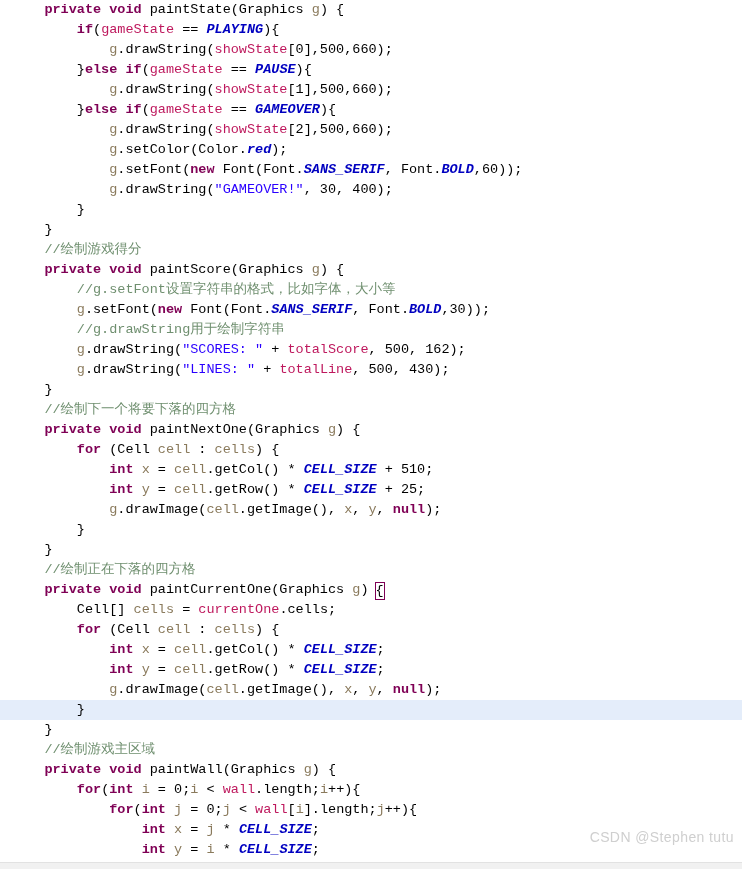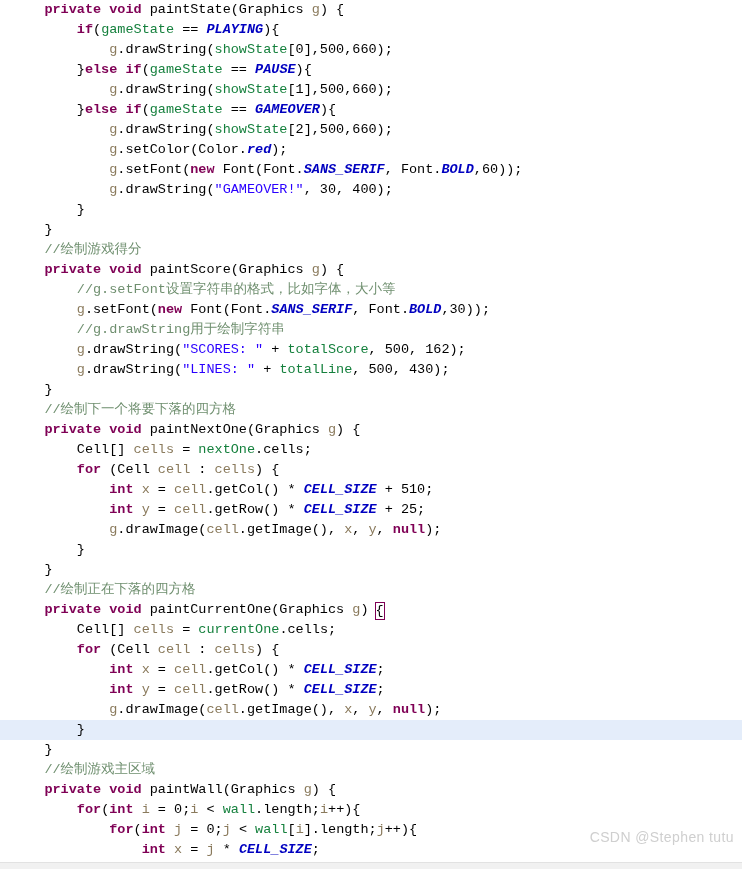--- a/index.html
+++ b/index.html
@@ -41,21 +41,21 @@
     font-family: Liberation Mono, monospace;
   }
   .line.caret {
     background: #e4edfa;
   }
 
   
   .kw       { color: #7f0055; font-weight: bold; }
   .cmt      { color: #6f8f6f; }
   .str      { color: #2a00ff; }
-  .fld      { color: #15803d; }
+  .fld      { color: #be185d; }
   .sfld     { color: #0000c0; font-weight: bold; font-style: italic; }
   .param    { color: #8a7a5c; }
   .local    { color: #8a7a5c; }
   .pl       { color: #000000; }
 
   .bracematch {
     display: inline-block;
     outline: 1px solid #7f0055;
     margin: 0 -1px;
     padding: 0 0px;
@@ -106,21 +106,20 @@
       <div class="line"><span>    </span><span class="cmt">//绘制游戏得分</span></div>
       <div class="line"><span>    </span><span class="kw">private void</span><span class="pl"> paintScore(Graphics </span><span class="param">g</span><span class="pl">) {</span></div>
       <div class="line"><span>        </span><span class="cmt">//g.setFont设置字符串的格式，比如字体，大小等</span></div>
       <div class="line"><span>        </span><span class="param">g</span><span class="pl">.setFont(</span><span class="kw">new</span><span class="pl"> Font(Font.</span><span class="sfld">SANS_SERIF</span><span class="pl">, Font.</span><span class="sfld">BOLD</span><span class="pl">,30));</span></div>
       <div class="line"><span>        </span><span class="cmt">//g.drawString用于绘制字符串</span></div>
       <div class="line"><span>        </span><span class="param">g</span><span class="pl">.drawString(</span><span class="str">"SCORES: "</span><span class="pl"> + </span><span class="fld">totalScore</span><span class="pl">, 500, 162);</span></div>
       <div class="line"><span>        </span><span class="param">g</span><span class="pl">.drawString(</span><span class="str">"LINES: "</span><span class="pl"> + </span><span class="fld">totalLine</span><span class="pl">, 500, 430);</span></div>
       <div class="line"><span>    </span><span class="pl">}</span></div>
       <div class="line"><span>    </span><span class="cmt">//绘制下一个将要下落的四方格</span></div>
       <div class="line"><span>    </span><span class="kw">private void</span><span class="pl"> paintNextOne(Graphics </span><span class="param">g</span><span class="pl">) {</span></div>
-      <div class="line"><span>        </span><span class="pl">Cell[] </span><span class="local">cells</span><span class="pl"> = </span><span class="fld">nextOne</span><span class="pl">.cells;</span></div>
       <div class="line"><span>        </span><span class="kw">for</span><span class="pl"> (Cell </span><span class="local">cell</span><span class="pl"> : </span><span class="local">cells</span><span class="pl">) {</span></div>
       <div class="line"><span>            </span><span class="kw">int</span><span class="pl"> </span><span class="local">x</span><span class="pl"> = </span><span class="local">cell</span><span class="pl">.getCol() * </span><span class="sfld">CELL_SIZE</span><span class="pl"> + 510;</span></div>
       <div class="line"><span>            </span><span class="kw">int</span><span class="pl"> </span><span class="local">y</span><span class="pl"> = </span><span class="local">cell</span><span class="pl">.getRow() * </span><span class="sfld">CELL_SIZE</span><span class="pl"> + 25;</span></div>
       <div class="line"><span>            </span><span class="param">g</span><span class="pl">.drawImage(</span><span class="local">cell</span><span class="pl">.getImage(), </span><span class="local">x</span><span class="pl">, </span><span class="local">y</span><span class="pl">, </span><span class="kw">null</span><span class="pl">);</span></div>
       <div class="line"><span>        </span><span class="pl">}</span></div>
       <div class="line"><span>    </span><span class="pl">}</span></div>
       <div class="line"><span>    </span><span class="cmt">//绘制正在下落的四方格</span></div>
       <div class="line"><span>    </span><span class="kw">private void</span><span class="pl"> paintCurrentOne(Graphics </span><span class="param">g</span><span class="pl">) </span><span class="pl bracematch">{</span></div>
       <div class="line"><span>        </span><span class="pl">Cell[] </span><span class="local">cells</span><span class="pl"> = </span><span class="fld">currentOne</span><span class="pl">.cells;</span></div>
       <div class="line"><span>        </span><span class="kw">for</span><span class="pl"> (Cell </span><span class="local">cell</span><span class="pl"> : </span><span class="local">cells</span><span class="pl">) {</span></div>

